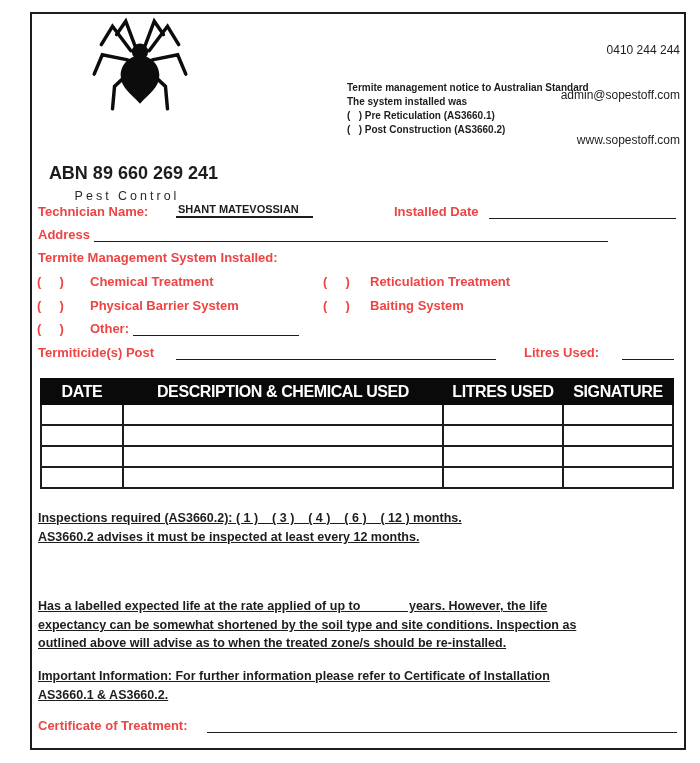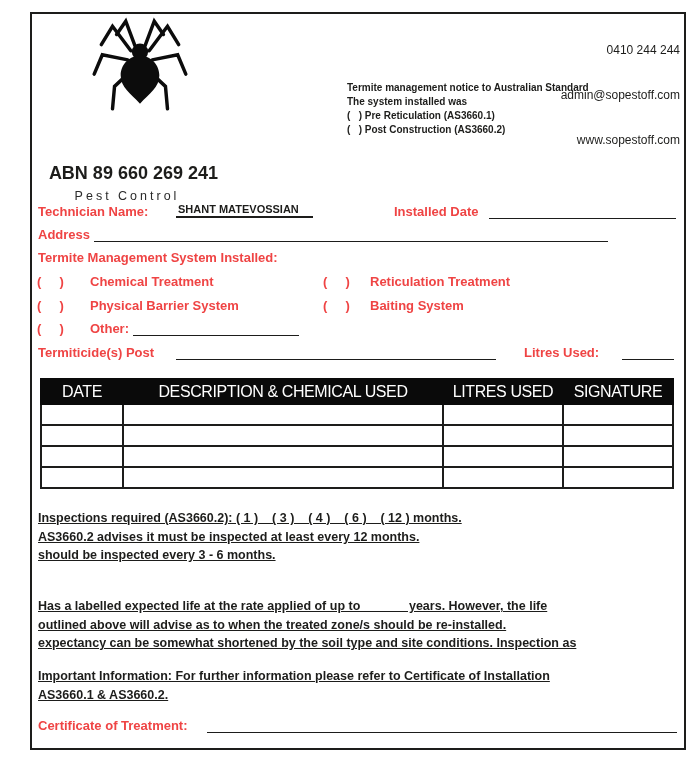--- a/index.html
+++ b/index.html
@@ -20,21 +20,21 @@
            font-size:12.5px;letter-spacing:3px;color:#2a2a2a;white-space:pre;margin-top:44px;}
   .abn{position:absolute;left:36px;top:163px;width:182px;text-align:right;
        font-weight:bold;font-size:18px;white-space:pre;}
   .blank{position:absolute;border-bottom:1.5px solid #1d1d1b;height:15px;}
   .filled{position:absolute;white-space:pre;font-weight:bold;font-size:11px;
           border-bottom:2px solid #1d1d1b;padding:0 14px 1px 2px;}
   .spider{position:absolute;left:84px;top:13px;}
   .ttable{position:absolute;left:40px;top:378px;}
   table{border-collapse:collapse;table-layout:fixed;width:632px;}
   th{background:#0a0a0a;color:#fff;height:23px;border:2px solid #0a0a0a;
-     font-size:16px;font-weight:normal;letter-spacing:-0.4px;padding:0;text-align:center;}
+     font-size:16px;font-weight:bold;letter-spacing:-0.4px;padding:0;text-align:center;}
   td{height:19px;border:2px solid #1d1d1b;background:#fff;padding:0;}
   .para{position:absolute;left:38px;font-weight:bold;font-size:12.5px;
         line-height:18.6px;}
   .para div{white-space:pre;text-decoration:underline;}
 </style>
 </head>
 <body>
 
 <div class="page">
   <div class="frame"></div>
@@ -139,27 +139,26 @@
             <td></td>
             <td></td>
           </tr>
         </tbody>
     </table>
   </div>
 
   <div class="para" style="top:509px">
     <div>Inspections required (AS3660.2): ( 1 )    ( 3 )    ( 4 )    ( 6 )    ( 12 ) months.</div>
     <div>AS3660.2 advises it must be inspected at least every 12 months.</div>
-    <div>should be inspected every 3 - 6 months.</div>
   </div>
 
   <div class="para" style="top:597px">
     <div>Has a labelled expected life at the rate applied of up to ______ years. However, the life</div>
+    <div>expectancy can be somewhat shortened by the soil type and site conditions. Inspection as</div>
     <div>outlined above will advise as to when the treated zone/s should be re-installed.</div>
-    <div>expectancy can be somewhat shortened by the soil type and site conditions. Inspection as</div>
   </div>
 
   <div class="para" style="top:667px">
     <div>Important Information: For further information please refer to Certificate of Installation</div>
     <div>AS3660.1 &amp; AS3660.2.</div>
   </div>
 
   <span class="t" style="left:38px;top:718px">Certificate of Treatment:</span>
   <span class="blank" style="left:207px;top:717px;width:470px"></span>
 </div>

